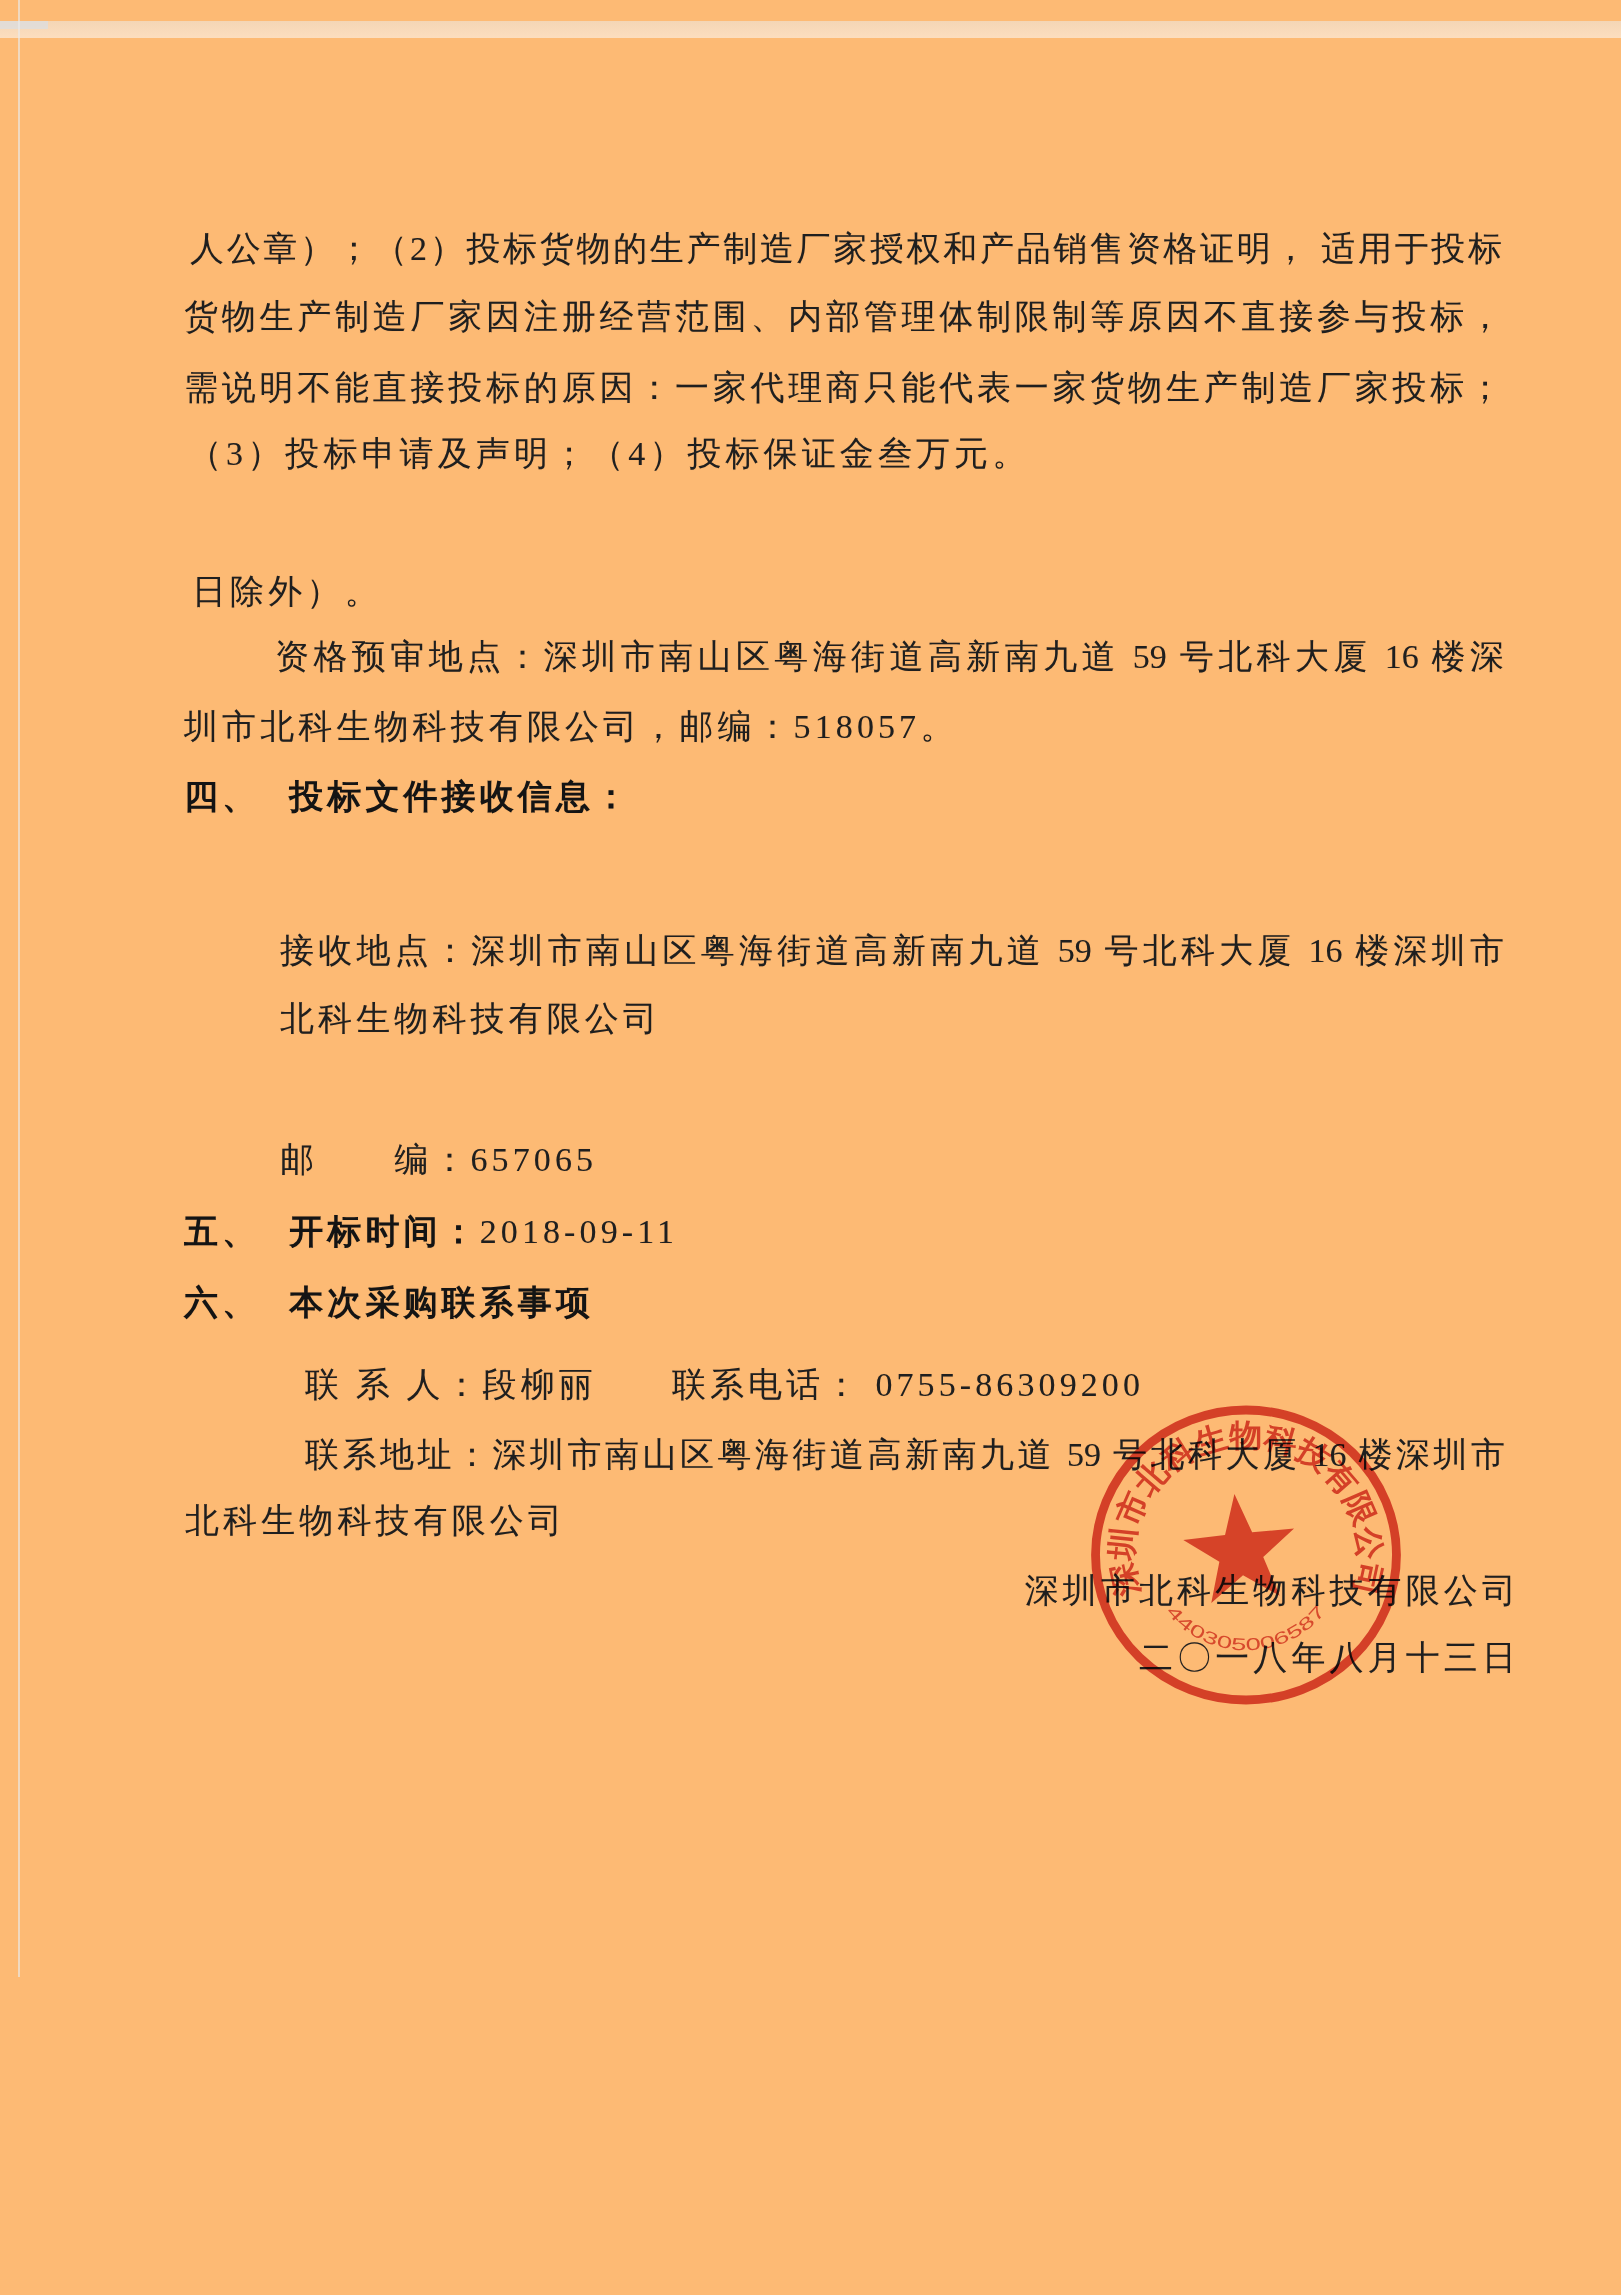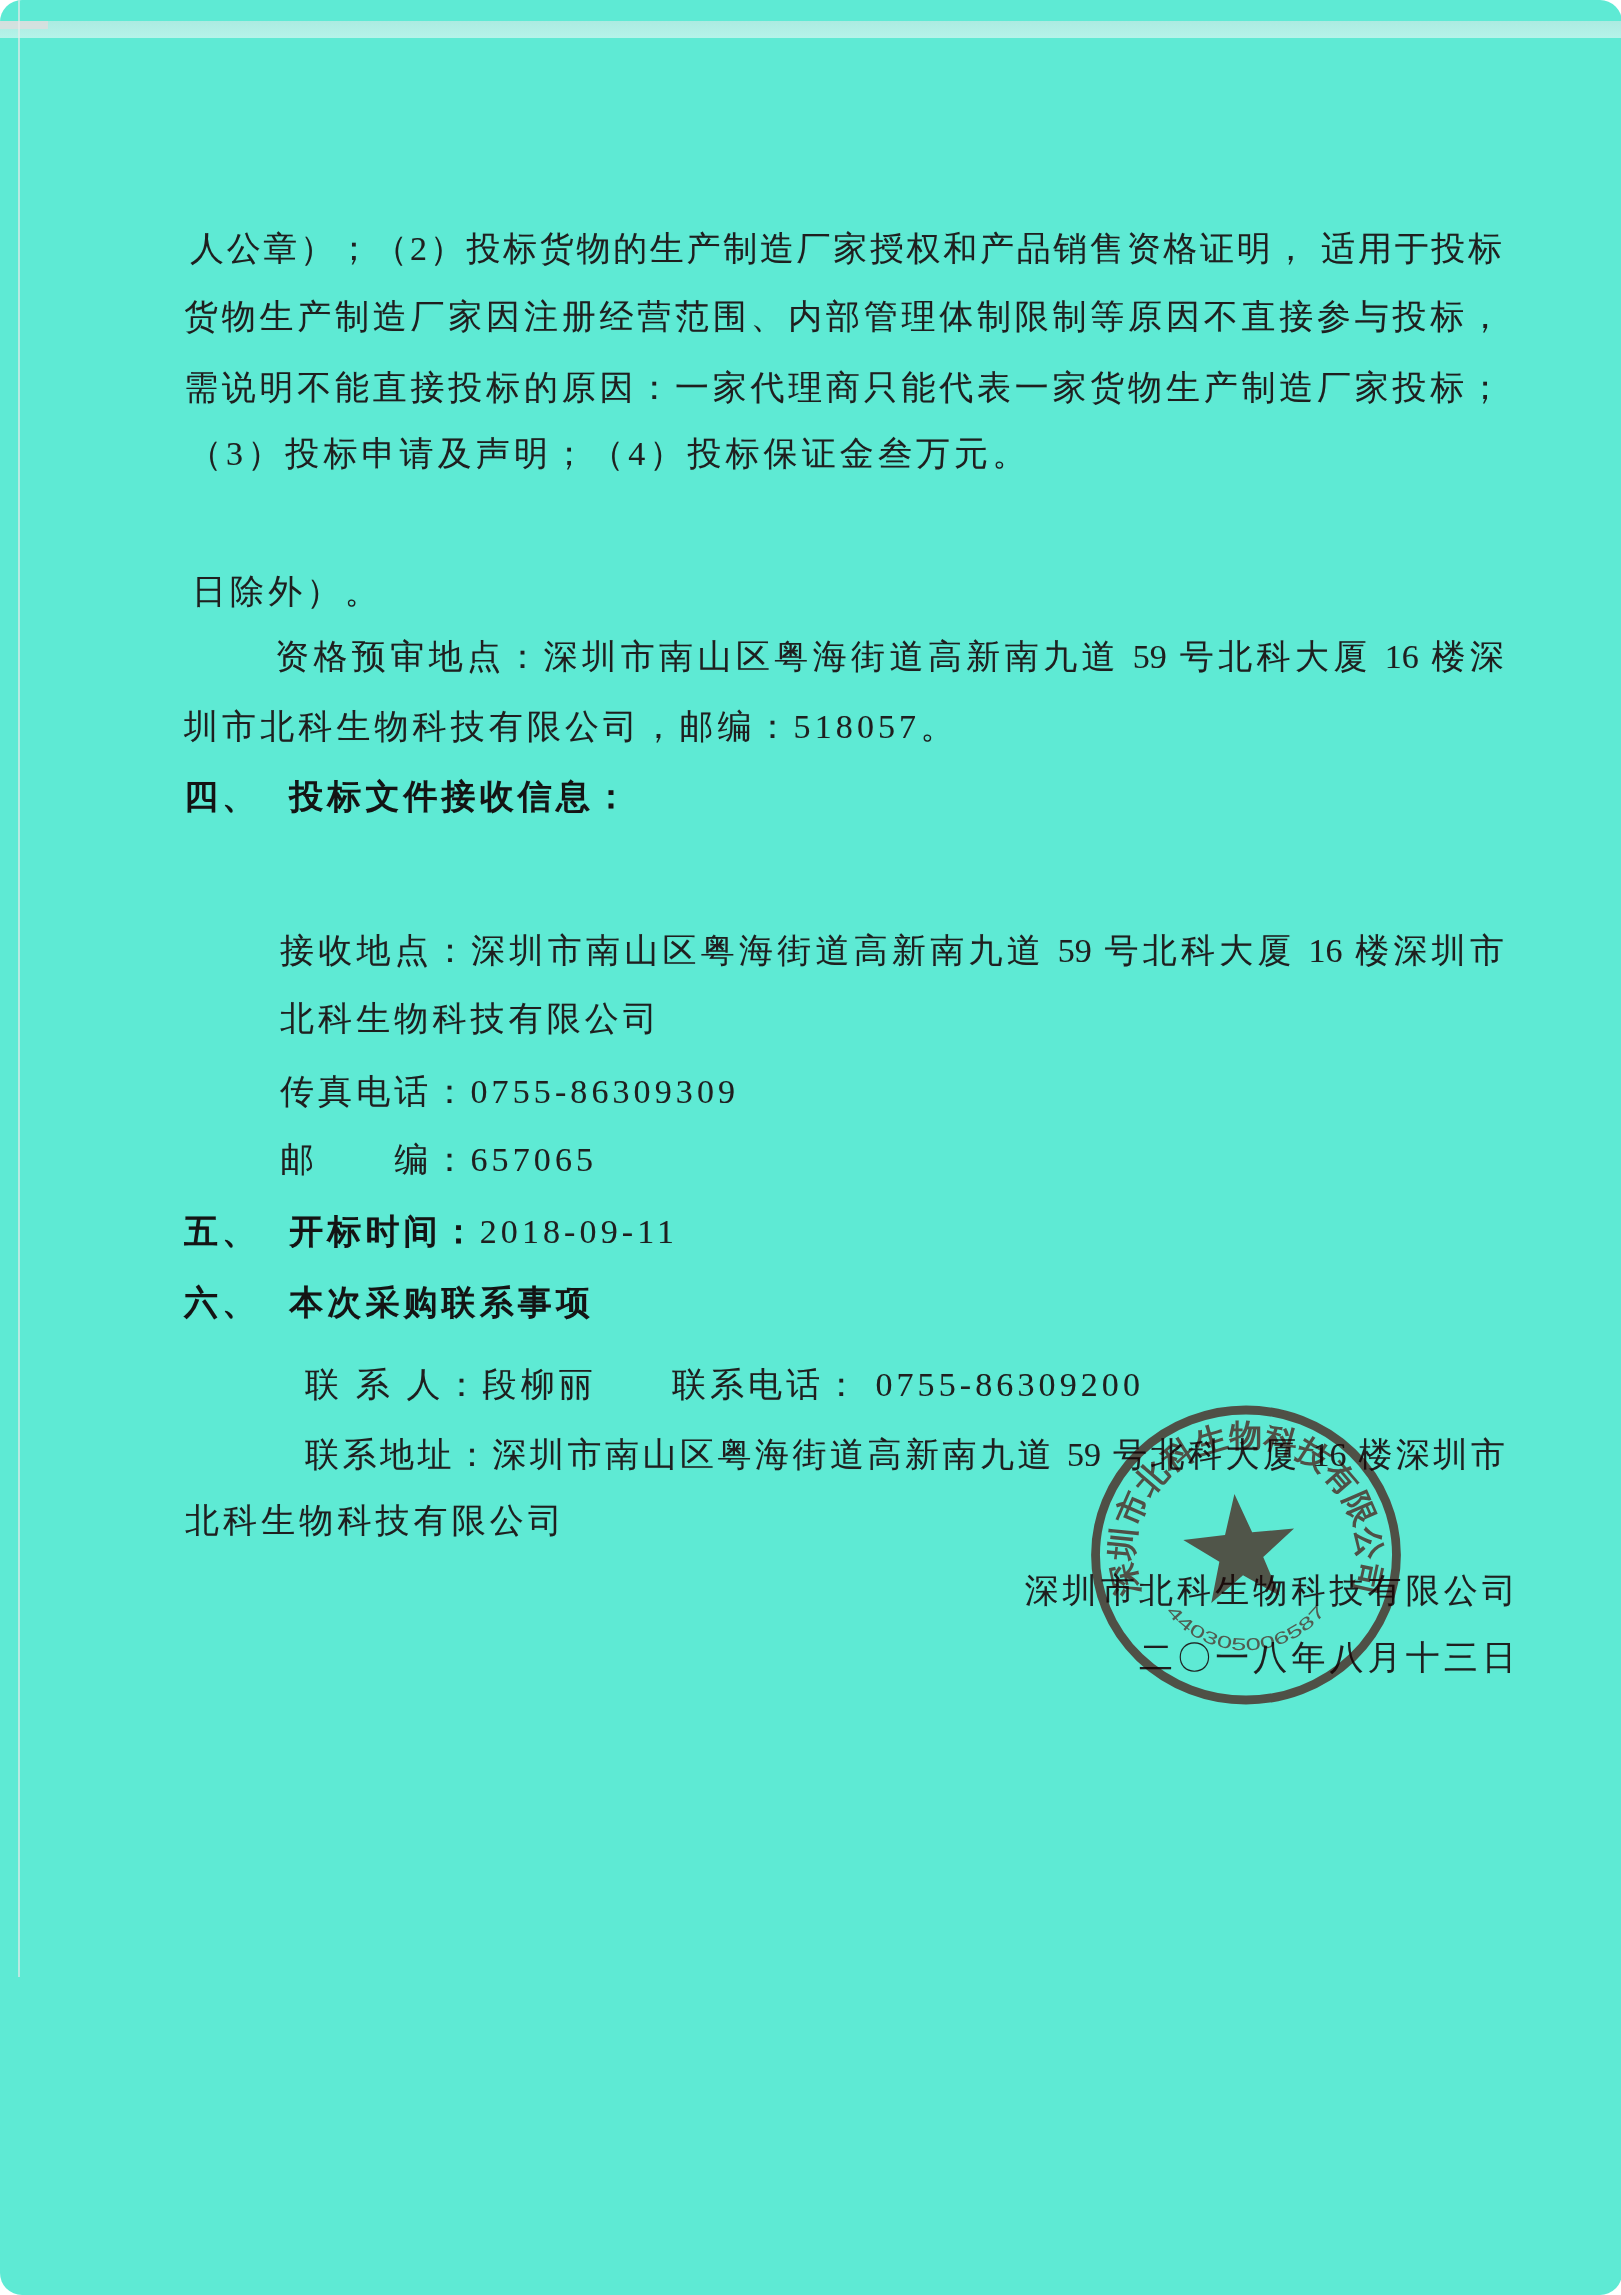--- a/index.html
+++ b/index.html
@@ -1,23 +1,22 @@
 <!DOCTYPE html>
 <html style="font-size:11px"><head>
 <meta charset="utf-8">
 <style>
   html,body{margin:0;padding:0;background:#ffffff;}
   .page{
     position:relative;
     width:1622px;height:2295px;
-    background:#5eead4;
+    background:#fdba74;
     overflow:hidden;
     font-family:"Liberation Serif","DejaVu Serif",serif;
     color:#1f1f1f;
-    border-radius:22px;
   }
   .ln{
     position:absolute;
     font-size:34px;
     line-height:40px;
     letter-spacing:4.1px;
     white-space:nowrap;
     text-shadow:0 0 0.7px rgba(20,20,20,.25);
   }
   .jl{
@@ -73,21 +72,20 @@
 
   <div class="ln jl" style="top:637px;left:275px;width:1229px">资格预审地点：深圳市南山区粤海街道高新南九道 59 号北科大厦 16 楼深</div>
   <div class="ln" style="top:707px;left:184px">圳市北科生物科技有限公司，邮编：518057。</div>
 
   <div class="ln hd" style="top:776px;left:184px">
     <span>四、</span><span class="hd-gap">投标文件接收信息：</span>
   </div>
 
   <div class="ln jl" style="top:931px;left:280px;width:1224px">接收地点：深圳市南山区粤海街道高新南九道 59 号北科大厦 16 楼深圳市</div>
   <div class="ln" style="top:999px;left:280px">北科生物科技有限公司</div>
-  <div class="ln" style="top:1072px;left:280px">传真电话：0755-86309309</div>
   <div class="ln" style="top:1140px;left:280px">邮　　编：657065</div>
 
   <div class="ln hd" style="top:1211px;left:184px">
     <span>五、</span><span class="hd-gap">开标时间：</span><span class="serif-val">2018-09-11</span>
   </div>
 
   <div class="ln hd" style="top:1282px;left:184px">
     <span>六、</span><span class="hd-gap">本次采购联系事项</span>
   </div>
 

